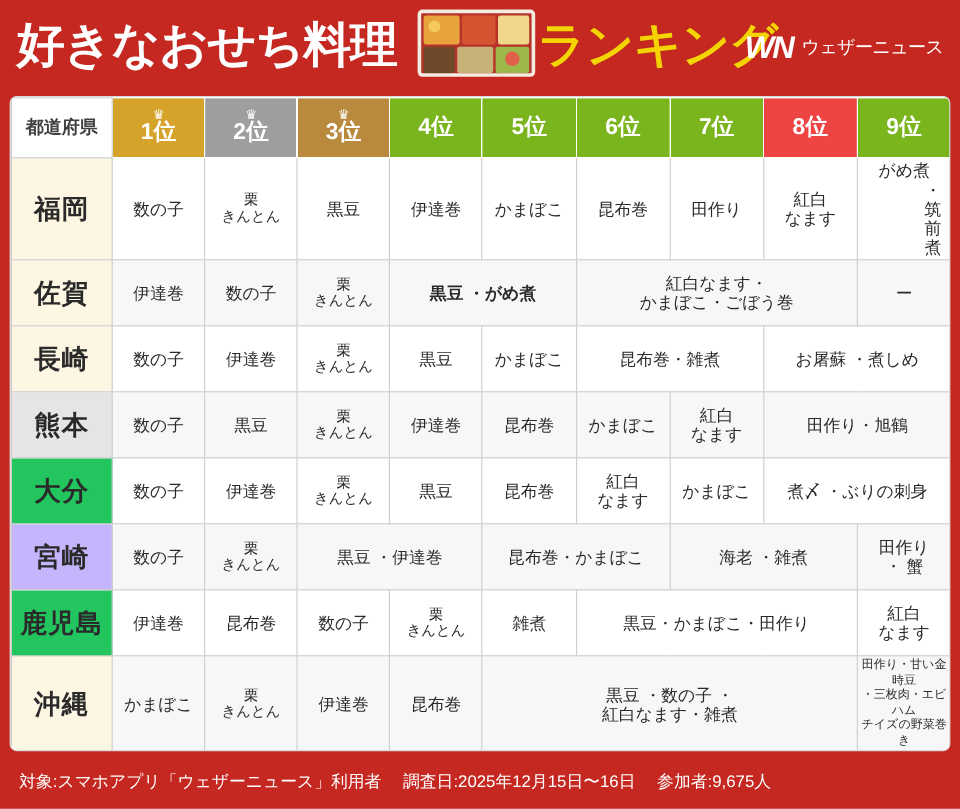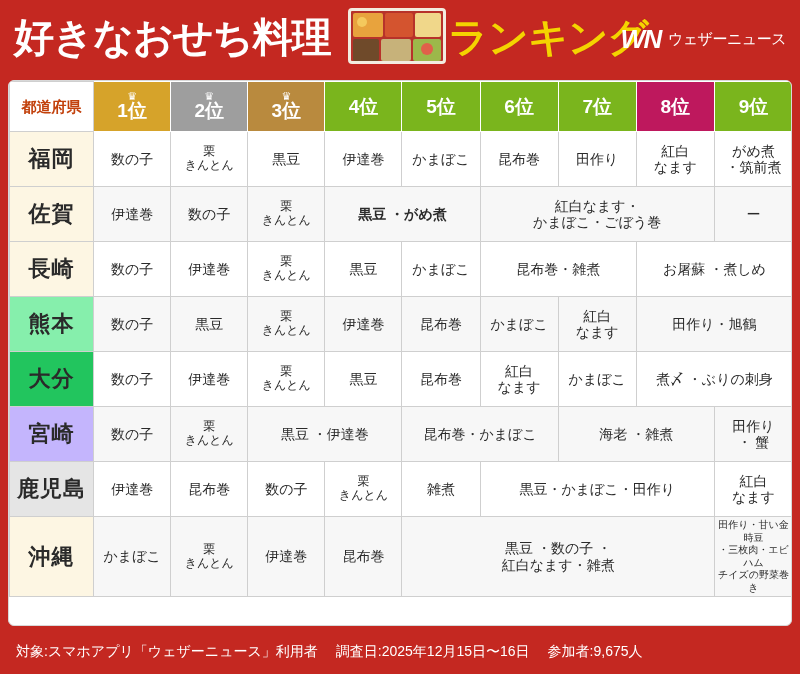--- a/index.html
+++ b/index.html
@@ -69,21 +69,21 @@
     border: 1px solid #cfcfcf;
     text-align: center;
     vertical-align: middle;
     font-size: 14px;
     color: #2a2a2a;
     padding: 2px 1px;
     line-height: 1.15;
   }
   thead th { height: 50px; border-color: #ffffff; }
   th.pref-head {
-    background: #ffffff; color: #c2410c; font-size: 15px; font-weight: bold;
+    background: #ffffff; color: #404040; font-size: 15px; font-weight: bold;
     border: 1px solid #cfcfcf;
   }
   th.rank {
     color: #ffffff; font-weight: bold; font-size: 19px;
     position: relative;
   }
   th.rank .crown {
     display: block; font-size: 11px; line-height: 10px; margin-bottom: -1px;
   }
   th.rank .rank-label { display:block; }
@@ -164,21 +164,21 @@
             </th>
             <th class="rank" style="background: rgb(122, 181, 29);">
               <span class="rank-label">5位</span>
             </th>
             <th class="rank" style="background: rgb(122, 181, 29);">
               <span class="rank-label">6位</span>
             </th>
             <th class="rank" style="background: rgb(122, 181, 29);">
               <span class="rank-label">7位</span>
             </th>
-            <th class="rank" style="background: #be185d;">
+            <th class="rank" style="background: #ef4444;">
               <span class="rank-label">8位</span>
             </th>
             <th class="rank" style="background: rgb(122, 181, 29);">
               <span class="rank-label">9位</span>
             </th>
           </tr>
       </thead>
       <tbody id="table-body">
           <tr style="background: rgb(255, 255, 255);">
             <td class="pref" style="background: rgb(253, 246, 227);">福岡</td>
@@ -203,21 +203,21 @@
             </td>
             <td>
               <span style="display: block;">田作り</span>
             </td>
             <td>
               <span style="display: block;">紅白</span>
               <span style="display: block;">なます</span>
             </td>
             <td>
               <span style="display: block;">がめ煮</span>
-              <span style="display: block;">・筑前煮</span>
+              <span style="display: block; padding-left: 48px;">・筑前煮</span>
             </td>
           </tr>
           <tr style="background: rgb(247, 247, 247);">
             <td class="pref" style="background: rgb(253, 246, 227);">佐賀</td>
             <td>
               <span style="display: block;">伊達巻</span>
             </td>
             <td>
               <span style="display: block;">数の子</span>
             </td>
@@ -255,21 +255,21 @@
               <span style="display: block;">かまぼこ</span>
             </td>
             <td colspan="2">
               <span style="display: block;">昆布巻・雑煮</span>
             </td>
             <td colspan="2">
               <span style="display: block;">お屠蘇 ・煮しめ</span>
             </td>
           </tr>
           <tr style="background: rgb(247, 247, 247);">
-            <td class="pref" style="background: #86efac;">熊本</td>
+            <td class="pref" style="background: #e5e5e5;">熊本</td>
             <td>
               <span style="display: block;">数の子</span>
             </td>
             <td>
               <span style="display: block;">黒豆</span>
             </td>
             <td>
               <span class="ruby-small">栗</span>
               <span class="ruby-small">きんとん</span>
             </td>
@@ -336,21 +336,21 @@
             </td>
             <td colspan="2">
               <span style="display: block;">海老 ・雑煮</span>
             </td>
             <td>
               <span style="display: block;">田作り</span>
               <span style="display: block;">・ 蟹</span>
             </td>
           </tr>
           <tr style="background: rgb(255, 255, 255);">
-            <td class="pref" style="background: #e5e5e5;">鹿児島</td>
+            <td class="pref" style="background: #22c55e;">鹿児島</td>
             <td>
               <span style="display: block;">伊達巻</span>
             </td>
             <td>
               <span style="display: block;">昆布巻</span>
             </td>
             <td>
               <span style="display: block;">数の子</span>
             </td>
             <td>

